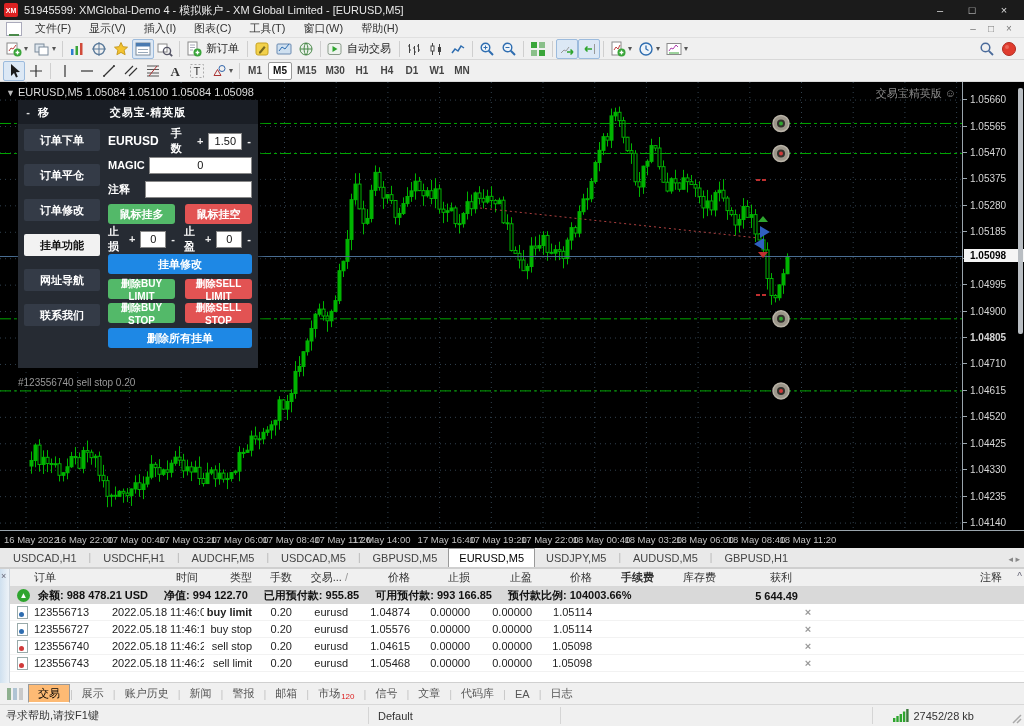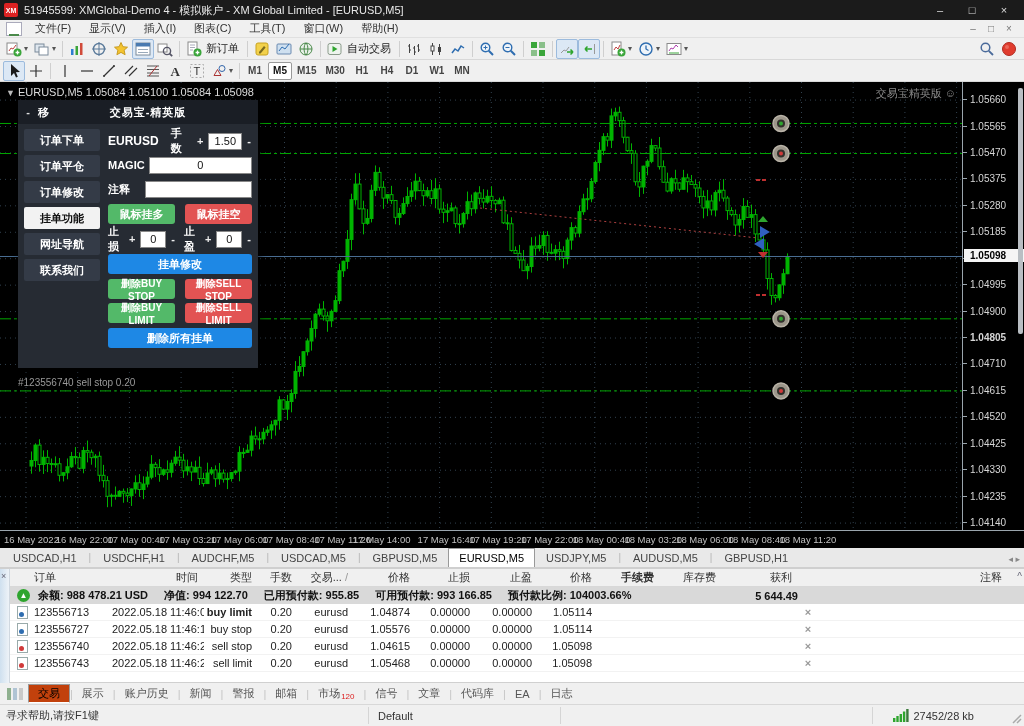--- a/index.html
+++ b/index.html
@@ -44,21 +44,21 @@
 .vscroll{position:absolute;right:1px;top:6px;width:5px;height:246px;background:#b9bec3;border-radius:2px;z-index:6}
 .time-axis{position:absolute;left:0;top:448px;width:1024px;height:18px;background:#000;border-top:1px solid #9aa5ad;z-index:3}
 .ttick{position:absolute;top:3px;color:#c2c2c2;font-size:9.5px;white-space:nowrap}
 
 .ea-panel{position:absolute;left:18px;top:18px;width:240px;height:268px;background:#262b33;z-index:10;box-shadow:2px 3px 8px rgba(0,0,0,.55);font-size:11px}
 .ea-head{height:24px;background:#1a1e25;display:flex;align-items:center;color:#fff}
 .ea-collapse{width:20px;text-align:center;font-weight:bold;color:#ddd}
 .ea-move{width:30px;font-weight:bold}
 .ea-title{flex:1;text-align:center;font-weight:bold;letter-spacing:1px;padding-right:30px}
 .ea-body{display:flex;padding:5px 6px}
-.ea-menu{width:76px;display:flex;flex-direction:column;gap:4px}
+.ea-menu{width:76px;display:flex;flex-direction:column;gap:13px}
 .ea-mi{height:22px;display:flex;align-items:center;justify-content:center;background:#343b47;color:#fff;font-weight:bold;border-radius:2px}
 .ea-mi.active{background:#f2f2f2;color:#111}
 .ea-content{flex:1;padding-left:8px;display:flex;flex-direction:column}
 .ea-row{display:flex;align-items:center;height:24px;gap:4px;color:#fff;font-weight:bold}
 .ea-in{background:#fff;border:1px solid #888;height:17px;font-size:11px;text-align:center;color:#111;width:100%}
 .ea-in.sm{width:34px}
 .ea-pm{color:#eee;font-weight:bold;padding:0 1px}
 .ea-btn{border:none;border-radius:3px;color:#fff;font-weight:bold;font-size:11px;height:20px;display:flex;align-items:center;justify-content:center;cursor:default}
 .ea-green{background:#53b969}
 .ea-red{background:#e25353}
@@ -87,21 +87,21 @@
 .bal-profit{position:absolute;right:226px;font-weight:bold}
 .t-rows{position:absolute;left:10px;top:35px;right:0}
 .t-row{height:17px;display:flex;align-items:center;font-size:11px;color:#222;border-bottom:1px solid #f2f2f2}
 .doc-ic{width:11px;height:13px;background:#fff;border:1px solid #9aa;position:relative;margin-left:7px}
 .doc-ic i{position:absolute;left:1px;bottom:1px;width:5px;height:5px;border-radius:50%}
 .row-close{color:#999;font-weight:bold;cursor:default}
 
 .bottom-tabs{height:22px;background:#f0f0f0;border-top:1px solid #d0d0d0;display:flex;align-items:center;padding-left:2px}
 .bt-icon{width:18px;height:16px;margin:0 4px}
 .btab{height:19px;display:flex;align-items:center;padding:0 9px;font-size:11px;color:#555;position:relative}
-.btab.active{background:#c2410c;border:1px solid #999;border-bottom-color:#fff;color:#000}
+.btab.active{background:#fdba74;border:1px solid #999;border-bottom-color:#fff;color:#000}
 .btab .badge{color:#d22;font-size:8px;margin-left:1px;position:relative;top:3px;font-weight:normal}
 .bt-sep{color:#c5c5c5}
 
 .statusbar{height:22px;background:#f0f0f0;border-top:1px solid #d8d8d8;display:flex;align-items:center;position:relative;font-size:11px;color:#333}
 .sb-sep{position:absolute;top:2px;bottom:2px;width:1px;background:#d5d5d5}
 .sb-help{padding-left:6px}
 .sb-profile{position:absolute;left:378px}
 .sb-traffic{position:absolute;right:50px;display:flex;align-items:center;gap:4px}
 .sb-grip{position:absolute;right:2px;bottom:2px}
 </style>
@@ -997,26 +997,26 @@
             <span class="ea-pm">-</span>
             <span style="margin-left:4px">止盈</span>
             <span class="ea-pm">+</span>
             <input class="ea-in sm" style="width: 26px;" value="0">
             <span class="ea-pm">-</span>
           </div>
           <div class="ea-full">
               <button class="ea-btn ea-blue">挂单修改</button>
             </div>
           <div class="ea-row2" style="height:24px">
+            <button class="ea-btn ea-green" style="font-size:10px">删除BUY LIMIT</button>
+            <button class="ea-btn ea-red" style="font-size:10px">删除SELL LIMIT</button>
+          </div>
+          <div class="ea-row2" style="height:24px">
             <button class="ea-btn ea-green" style="font-size:10px">删除BUY STOP</button>
             <button class="ea-btn ea-red" style="font-size:10px">删除SELL STOP</button>
-          </div>
-          <div class="ea-row2" style="height:24px">
-            <button class="ea-btn ea-green" style="font-size:10px">删除BUY LIMIT</button>
-            <button class="ea-btn ea-red" style="font-size:10px">删除SELL LIMIT</button>
           </div>
           <div class="ea-full">
               <button class="ea-btn ea-blue">删除所有挂单</button>
             </div>
         </div>
       </div>
     </div>
   </div>
 
   <div class="chart-tabs" id="chart-tabs">

